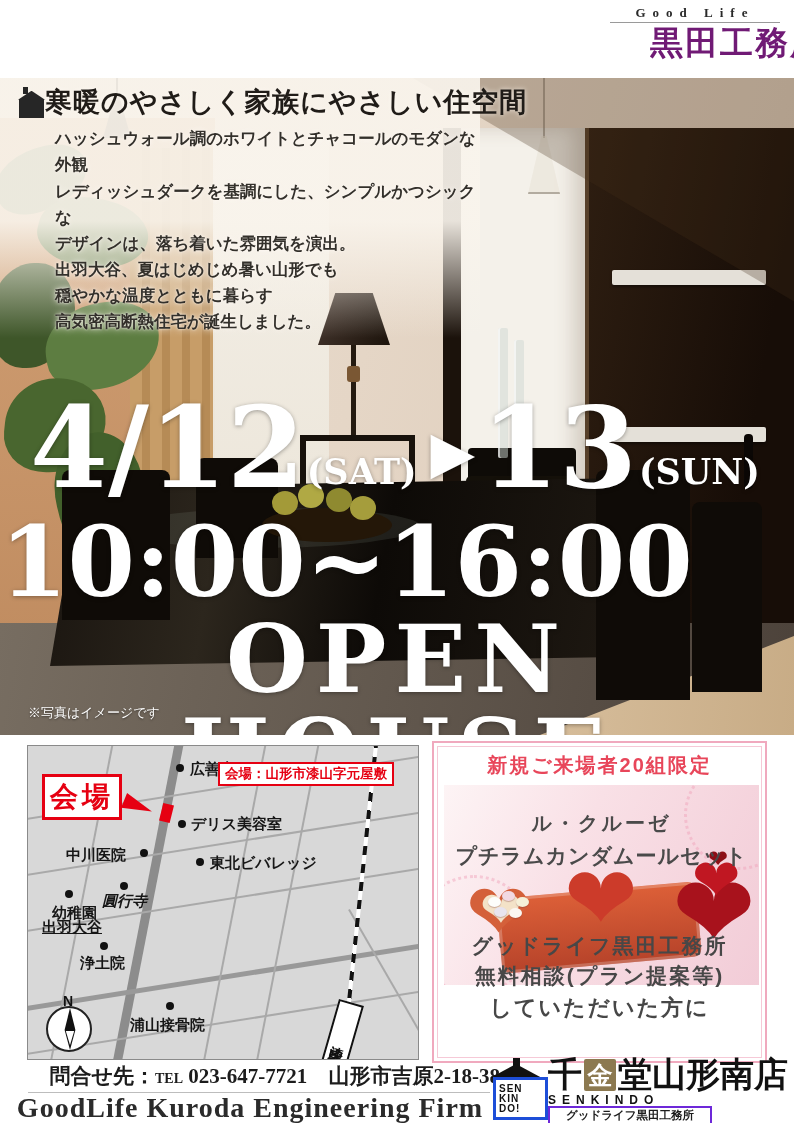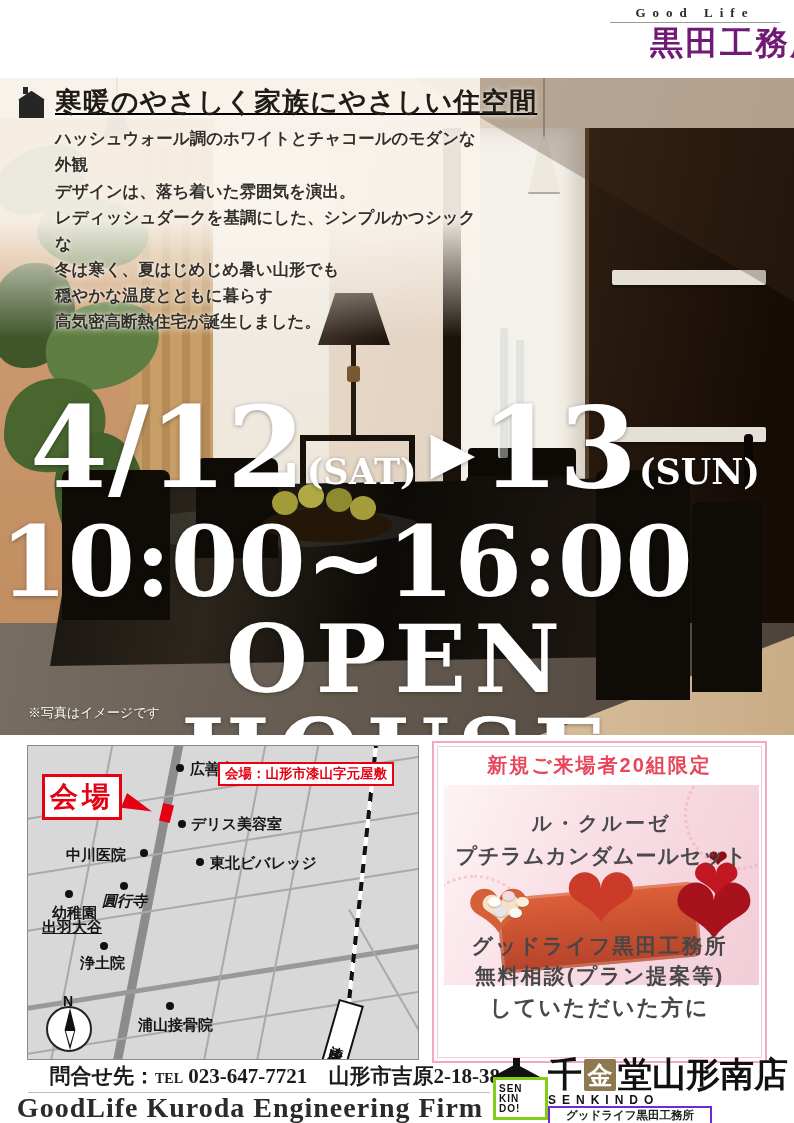--- a/index.html
+++ b/index.html
@@ -58,21 +58,21 @@
   .tray{left:262px;top:430px;width:130px;height:34px;background:#241708;border-radius:50%;}
   .fruit{position:absolute;width:26px;height:24px;border-radius:50%;}
   .glass{position:absolute;width:10px;background:rgba(205,215,210,.5);border-radius:2px;box-shadow:inset 2px 0 0 rgba(255,255,255,.6);}
   .shade-tri{left:0;top:0;width:794px;height:657px;background:rgba(70,45,25,.28);
              clip-path:polygon(52% 0,100% 0,100% 34%);}
   .light-wash{left:0;top:0;width:480px;height:260px;
               background:linear-gradient(rgba(249,244,236,.92) 55%,rgba(249,244,236,0));}
 
   
   .intro{position:absolute;left:18px;top:8px;width:470px;}
-  .intro-head{display:flex;align-items:center;gap:10px;text-decoration:underline;}
+  .intro-head{display:flex;align-items:center;}
   .house-icon{position:relative;width:27px;height:31px;flex:0 0 27px;}
   .hi-chimney{position:absolute;left:5px;top:0;width:5px;height:7px;background:#262626;}
   .hi-roof{position:absolute;left:0;top:4px;width:27px;height:9px;background:#262626;
            clip-path:polygon(50% 0,100% 100%,0 100%);}
   .hi-body{position:absolute;left:1px;top:12px;width:25px;height:19px;background:#262626;}
   .headline{font:bold 27px/1.2 "Liberation Serif","DejaVu Serif",serif;color:#201c18;letter-spacing:1px;white-space:nowrap;
             text-shadow:0 0 5px rgba(255,250,244,.8);}
   .desc{margin-top:8px;padding-left:37px;font:bold 16.5px/1.58 "Liberation Serif","DejaVu Serif",serif;color:#33302b;
         text-shadow:0 0 6px rgba(255,250,244,.95),0 0 2px rgba(255,250,244,.9);}
 
@@ -150,21 +150,21 @@
   .tel-label{font-size:14px;letter-spacing:0;}
   .contact .sp{display:inline-block;width:16px;}
   .foot-rule{position:absolute;left:28px;top:1092px;width:462px;height:1px;background:#bdbdbd;}
   .company-en{position:absolute;left:0;top:1094px;width:500px;text-align:center;
               font:bold 28px/1 "Liberation Serif","DejaVu Serif",serif;color:#2b2b2b;letter-spacing:1px;white-space:nowrap;}
   .logo{position:absolute;right:6px;top:1058px;display:flex;align-items:flex-start;gap:6px;}
   .badge{position:relative;width:52px;height:56px;flex:0 0 52px;}
   .badge-chimney{position:absolute;left:23px;top:0;width:7px;height:9px;background:#111;}
   .badge-roof{position:absolute;left:0;top:6px;width:52px;height:14px;background:#111;
               clip-path:polygon(50% 0,100% 100%,0 100%);}
-  .badge-body{position:absolute;left:3px;top:19px;width:46px;height:37px;border:3px solid #84cc16;background:#fff;
+  .badge-body{position:absolute;left:3px;top:19px;width:46px;height:37px;border:3px solid #1d4ed8;background:#fff;
               display:flex;flex-direction:column;justify-content:center;padding-left:3px;}
   .badge-body span{font:bold 10px/10px "Liberation Sans",sans-serif;color:#111;letter-spacing:1px;}
   .logo-main{display:flex;flex-direction:column;}
   .logo-row{display:flex;align-items:center;font:bold 34px/1 "Liberation Serif","DejaVu Serif",serif;color:#111;}
   .gold-box{display:inline-flex;width:32px;height:32px;background:#8c7950;color:#fff;align-items:center;justify-content:center;
             font:bold 25px/1 "Liberation Serif","DejaVu Serif",serif;border-radius:2px;margin:0 2px;}
   .logo-sub{display:flex;align-items:flex-start;justify-content:space-between;margin-top:2px;flex-direction:column;}
   .romaji{font:bold 12px/1 "Liberation Sans",sans-serif;color:#111;letter-spacing:6px;}
   .sub-box{border:2px solid #6d28d9;padding:1px 16px;font:bold 11.5px/1.2 "Liberation Sans",sans-serif;color:#1c1c1c;white-space:nowrap;}
 </style>
@@ -231,23 +231,23 @@
       <div class="intro-head">
         <div class="house-icon" data-name="house-icon">
           <div class="hi-chimney"></div>
             <div class="hi-roof"></div>
             <div class="hi-body"></div>
         </div>
         <div class="headline" data-name="hero-headline">寒暖のやさしく家族にやさしい住空間</div>
       </div>
       <div class="desc" data-name="hero-description">
         <div data-name="description-line">ハッシュウォール調のホワイトとチャコールのモダンな外観</div>
+        <div data-name="description-line">レディッシュダークを基調にした、シンプルかつシックな</div>
         <div data-name="description-line">デザインは、落ち着いた雰囲気を演出。</div>
-        <div data-name="description-line">レディッシュダークを基調にした、シンプルかつシックな</div>
-        <div data-name="description-line">冬は寒く、夏はじめじめ暑い山形でも</div>
+        <div data-name="description-line">出羽大谷、夏はじめじめ暑い山形でも</div>
         <div data-name="description-line">穏やかな温度とともに暮らす</div>
         <div data-name="description-line">高気密高断熱住宅が誕生しました。</div>
       </div>
     </div>
 
     <div class="dates" data-name="event-dates">
       <span class="stencil d-big" data-name="date-start">4/12</span>
       <span class="stencil d-day" data-name="date-start-day">(SAT)</span>
       <span class="d-arrow" data-name="arrow-right-icon">▶</span>
       <span class="stencil d-big" data-name="date-end">13</span>
@@ -284,21 +284,21 @@
     <div class="dot" style="left:168px;top:112px;" data-name="map-dot"></div>
     <div class="ml" style="left:182px;top:108px;" data-name="map-label-tohoku">東北ビバレッジ</div>
     <div class="dot" style="left:92px;top:136px;" data-name="map-dot"></div>
     <div class="ml" style="left:74px;top:146px;font-style:italic;" data-name="map-label-enkoji">圓行寺</div>
     <div class="dot" style="left:37px;top:144px;" data-name="map-dot"></div>
     <div class="ml" style="left:14px;top:172px;text-decoration:underline;" data-name="map-label-dewa-1">出羽大谷</div>
     <div class="ml" style="left:24px;top:158px;" data-name="map-label-dewa-2">幼稚園</div>
     <div class="dot" style="left:72px;top:196px;" data-name="map-dot"></div>
     <div class="ml" style="left:52px;top:208px;" data-name="map-label-jodoin">浄土院</div>
     <div class="dot" style="left:138px;top:256px;" data-name="map-dot"></div>
-    <div class="ml" style="left:110px;top:270px;" data-name="map-label-urayama">浦山接骨院</div>
+    <div class="ml" style="left:102px;top:270px;" data-name="map-label-urayama">浦山接骨院</div>
 
     <div class="compass" data-name="compass">
       <div class="comp-n" data-name="compass-n-label">N</div>
       <div class="comp-circle" data-name="compass-circle"></div>
       <div class="needle-n" data-name="compass-needle-north"></div>
       <div class="needle-s" data-name="compass-needle-south"></div>
       <div class="needle-s-in" data-name="compass-needle-south-inner"></div>
     </div>
     <div class="station" data-name="station-sign">漆山駅</div>
   </div>

